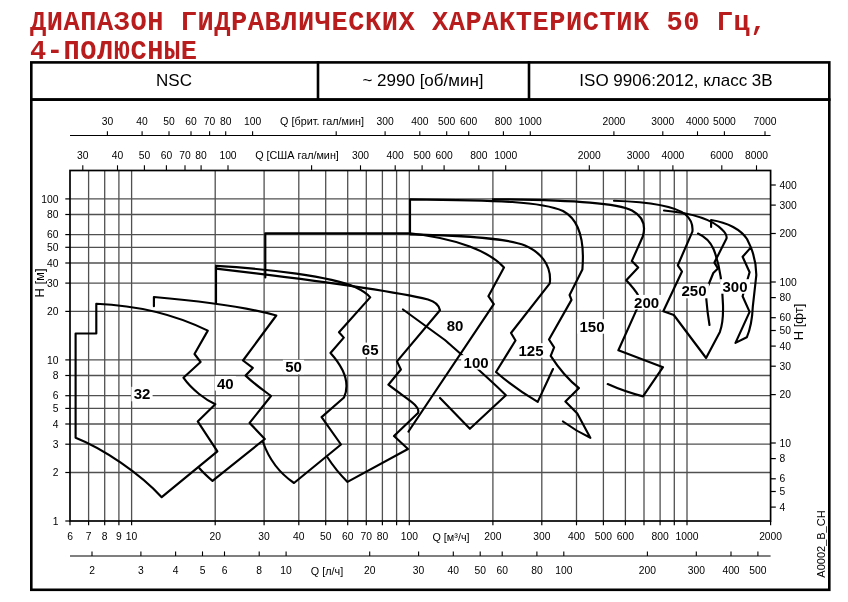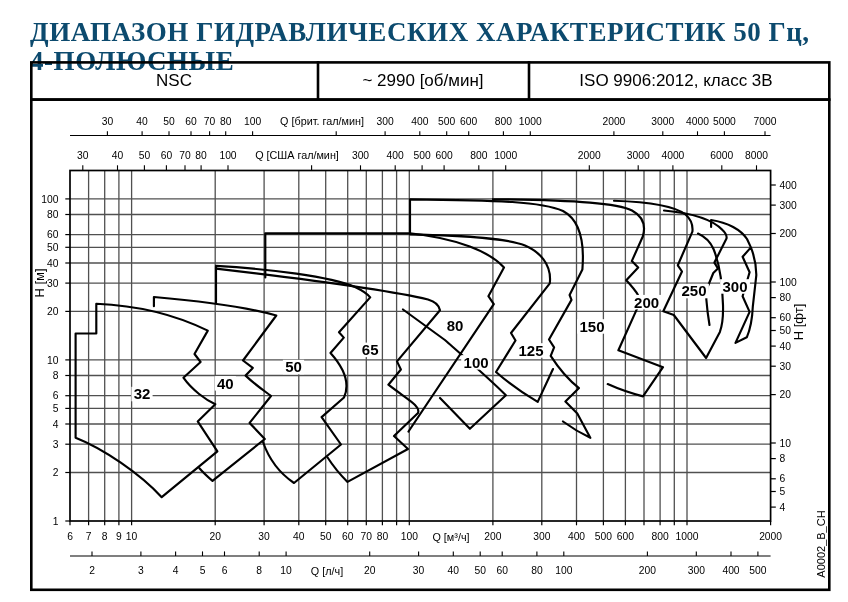--- a/index.html
+++ b/index.html
@@ -1,14 +1,14 @@
 <!DOCTYPE html>
 <html><head><meta charset="utf-8"><style>
 html,body{margin:0;padding:0;background:#fff;width:848px;height:602px;overflow:hidden}
-.t{position:absolute;left:30px;top:18px;font-family:Liberation Serif, serif;font-weight:bold;font-size:27px;line-height:1.06;color:#0c4a6e;letter-spacing:0.55px}
+.t{position:absolute;left:30px;top:9px;font-family:Liberation Mono, monospace;font-weight:bold;font-size:27px;line-height:1.06;color:#b91c1c;letter-spacing:0.55px}
 svg{position:absolute;left:0;top:0}
 </style></head><body>
 <div class="t">ДИАПАЗОН ГИДРАВЛИЧЕСКИХ ХАРАКТЕРИСТИК 50 Гц,<br>4-ПОЛЮСНЫЕ</div>
 <svg width="848" height="602" viewBox="0 0 848 602">
 <rect x="31.3" y="62.4" width="798.0" height="37.2" fill="none" stroke="#000" stroke-width="2.6"></rect>
 <line x1="318.0" y1="61.0" x2="318.0" y2="99.6" stroke="#000" stroke-width="2.6"></line>
 <line x1="529.0" y1="61.0" x2="529.0" y2="99.6" stroke="#000" stroke-width="2.6"></line>
 <text x="174.0" y="86.0" text-anchor="middle" font-family="Liberation Sans, sans-serif" font-size="17px" fill="#000">NSC</text>
 <text x="423.0" y="86.0" text-anchor="middle" font-family="Liberation Sans, sans-serif" font-size="17px" fill="#000">~ 2990 [об/мин]</text>
 <text x="676.0" y="86.0" text-anchor="middle" font-family="Liberation Sans, sans-serif" font-size="17px" fill="#000">ISO 9906:2012, класс 3В</text>

